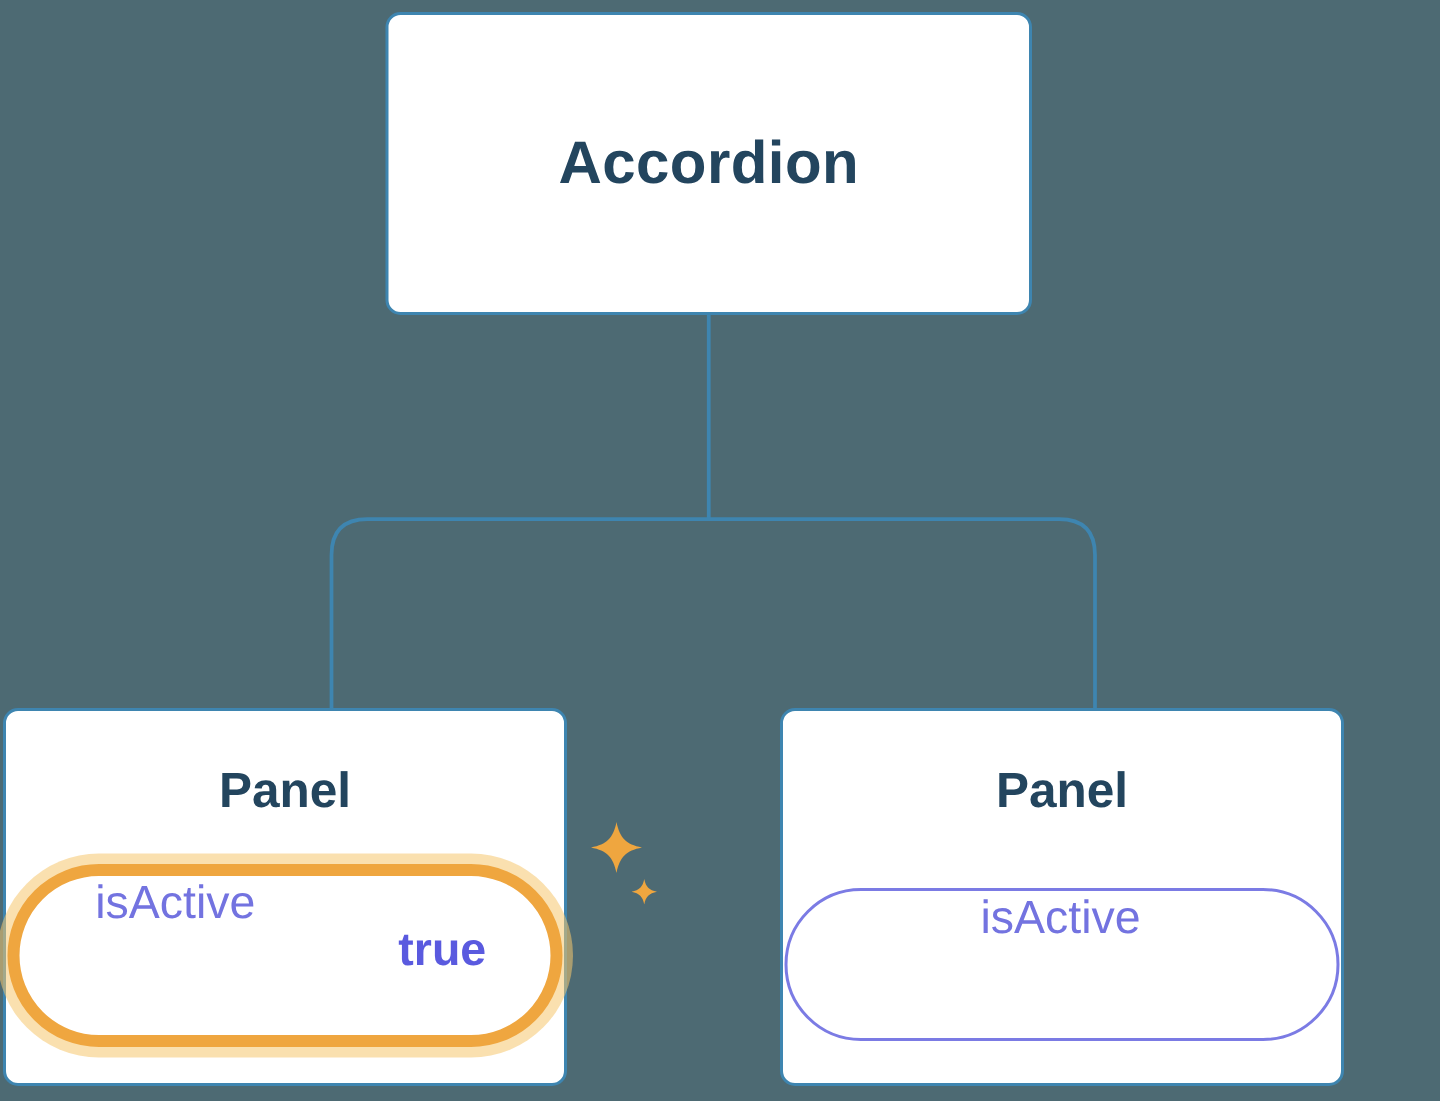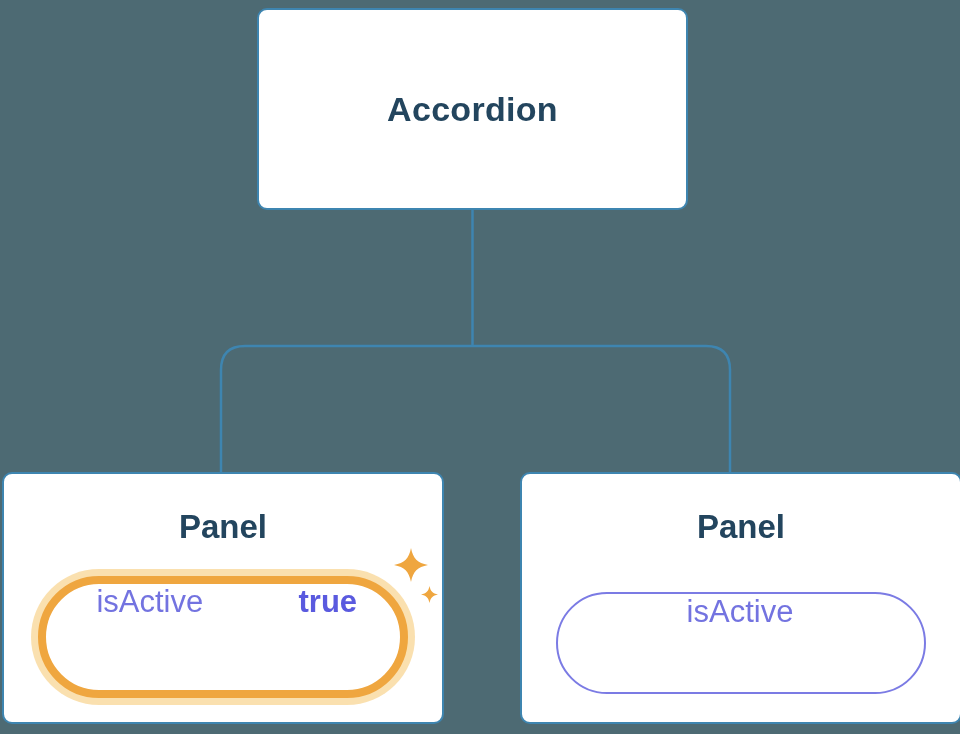--- a/index.html
+++ b/index.html
@@ -15,28 +15,28 @@
     position: absolute;
     background: var(--box-bg, #ffffff);
     border: 2px solid var(--box-border, #3E85B0);
     border-radius: 10px;
   }
   .root-card {
     left: 257px; top: 8px; width: 431px; height: 202px;
     display: flex; align-items: center; justify-content: center;
   }
   .root-label {
-    font-size: 34px; font-weight: 600; letter-spacing: 0.3px;
+    font-size: 40px; font-weight: 600; letter-spacing: 0.3px;
     color: var(--title-text, #23455E);
   }
 
   .connectors { position: absolute; left: 0; top: 0; }
   .conn { stroke: var(--connector, #3E85B0); stroke-width: 2.5; fill: none; }
 
-  .panel { left: 2px; top: 472px; width: 442px; height: 252px; }
+  .panel { left: 2px; top: 472px; width: 376px; height: 252px; }
   .panel.right { left: 520px; }
   .panel-title {
     position: absolute; top: 34px; width: 100%;
     text-align: center; font-size: 33px; font-weight: 600;
     color: var(--title-text, #23455E);
   }
 
   .pill {
     position: absolute; left: 50%; transform: translateX(-50%);
     background: var(--box-bg, #ffffff);
@@ -52,21 +52,21 @@
     top: 118px; width: 370px; height: 102px;
     border: 2.5px solid var(--pill-border-inactive, #7B7BE4);
   }
   .cell {
     display: flex; align-items: center; justify-content: center;
     font-size: 31px; color: var(--state-text, #7373E0);
   }
   .cell.key { flex: 1.18; }
   .cell.value { flex: 0.82; }
   .pill.active .cell.value {
-    font-weight: bold; color: var(--state-value-active, #5A5ADF);
+    font-weight: bold; color: var(--state-value-active, #5A5ADF); margin-top: 31px;
   }
   .divider { width: 2px; }
   .pill.active .divider { background: var(--pill-divider-active, #ECAF54); }
   .pill.inactive .divider { background: var(--pill-border-inactive, #7B7BE4); }
 
   .sparkle { position: absolute; fill: var(--sparkle, #EFA63F); }
   .sparkle.big { left: 390px; top: 74px; width: 34px; height: 34px; }
   .sparkle.small { left: 417px; top: 112px; width: 17px; height: 17px; }
 </style>
 </head>

